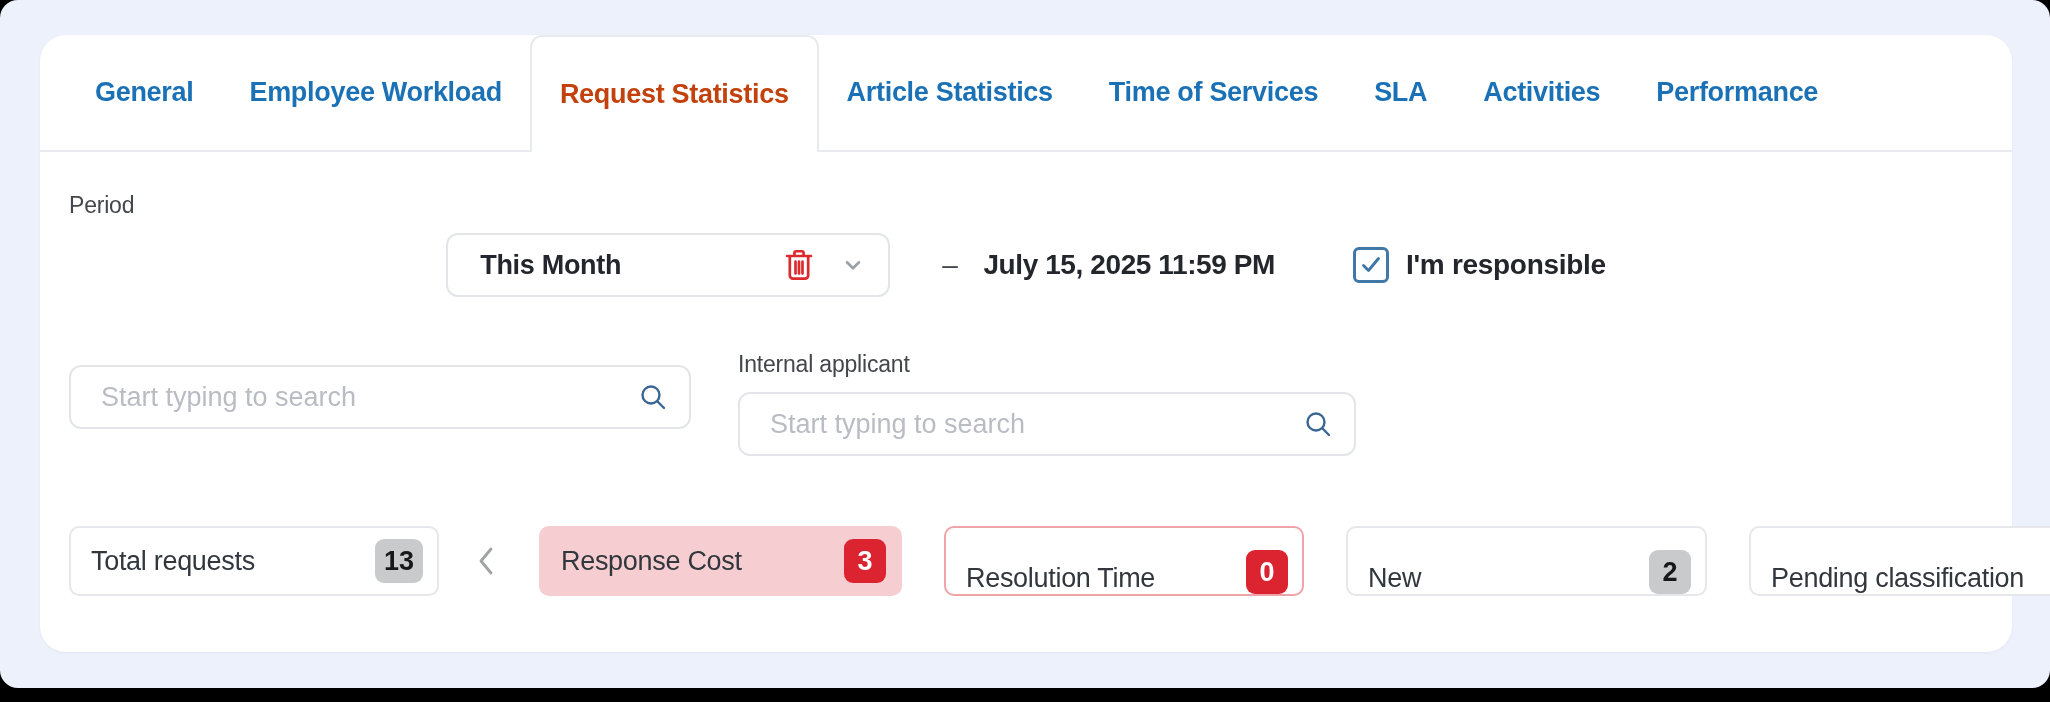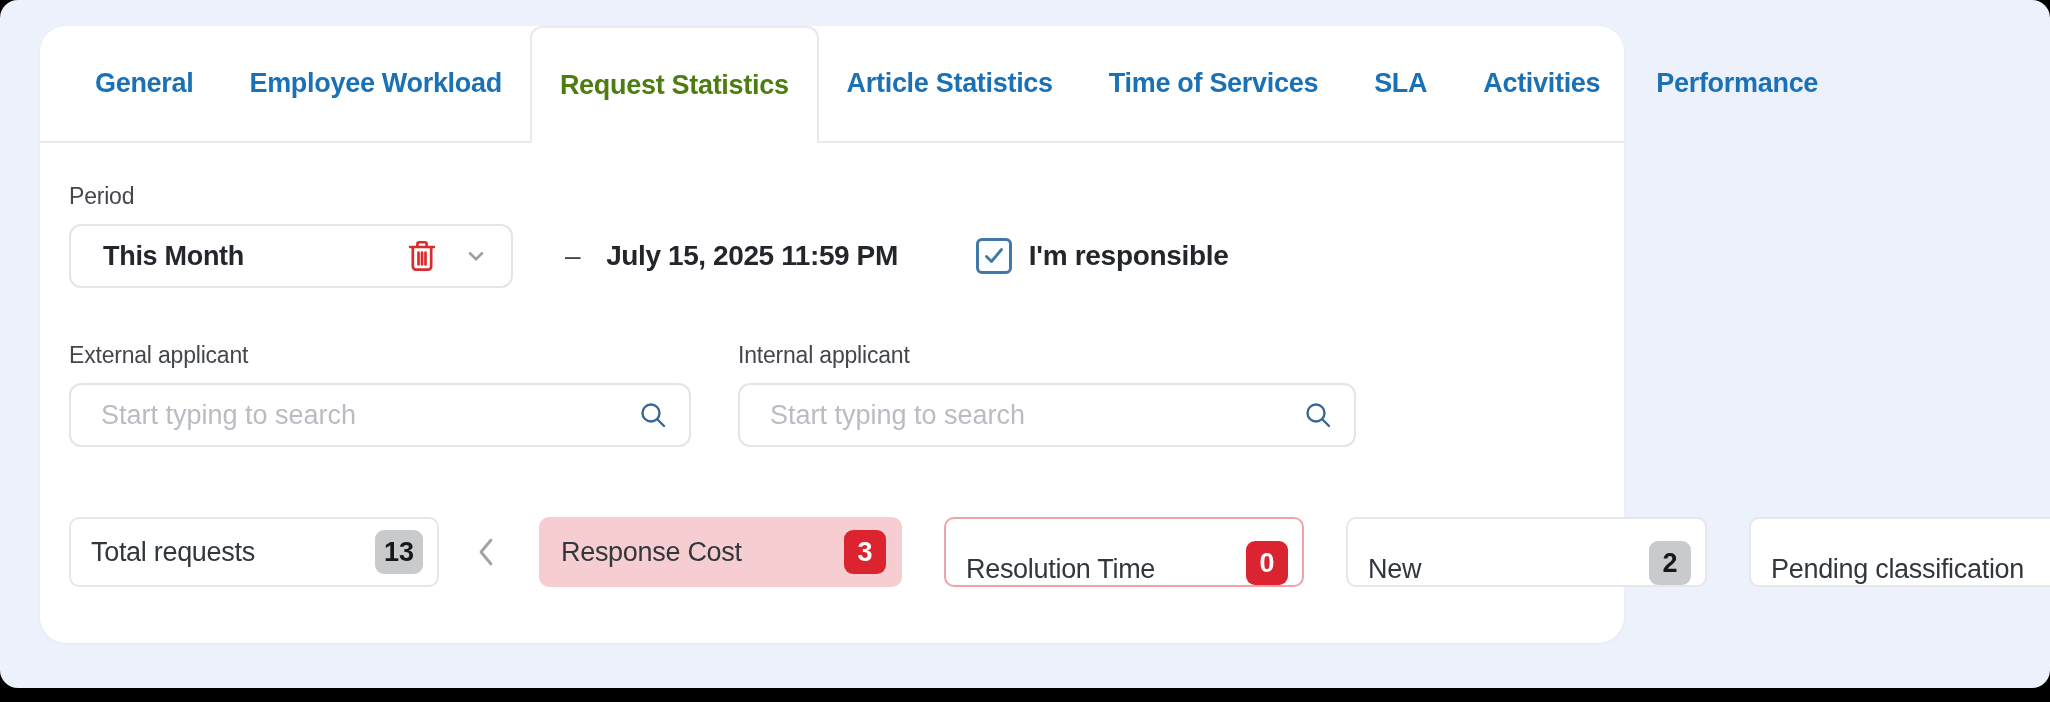--- a/index.html
+++ b/index.html
@@ -10,22 +10,22 @@
     overflow: hidden;
     position: relative;
   }
   .stage {
     position: absolute; left: 0; top: 0;
     width: 2050px; height: 688px;
     background: #edf1fc;
     border-radius: 18px;
   }
   .card {
-    position: absolute; left: 40px; top: 26px;
-    width: 1584px; height: 617px;
+    position: absolute; left: 40px; top: 35px;
+    width: 1972px; height: 617px;
     background: #ffffff;
     border-radius: 26px;
     box-shadow: 0 1px 3px rgba(40,50,90,.05);
   }
   
   .tabs {
     display: flex; align-items: stretch;
     height: 117px;
     padding-left: 27px;
     border-bottom: 2px solid #e9eaee;
@@ -33,32 +33,32 @@
   .tab {
     display: flex; align-items: center;
     padding: 0 28px;
     font-size: 27px; font-weight: 700;
     color: #1b71b5;
     letter-spacing: -0.3px;
     white-space: nowrap;
     cursor: pointer;
   }
   .tab.active {
-    color: #4d7c0f;
+    color: #c2410c;
     background: #ffffff;
     border: 2px solid #e9eaee;
     border-bottom: none;
     border-radius: 12px 12px 0 0;
     margin-bottom: -2px;
   }
   
   .content { padding: 0 29px; }
   .section-label { font-size: 23px; color: #43464b; letter-spacing: -0.2px; }
   .period-label { margin-top: 40px; }
-  .period-controls { display: flex; align-items: center; margin-top: 14px; }
+  .period-controls { display: flex; align-items: center; margin-top: 14px; justify-content: center; }
   .select {
     width: 444px; height: 64px;
     border: 2px solid #e4e5e9; border-radius: 12px;
     background: #fff;
     display: flex; align-items: center;
     padding: 0 22px 0 32px;
     cursor: pointer;
   }
   .select-value { flex: 1; font-size: 27px; font-weight: 700; color: #23272d; letter-spacing: -0.3px; }
   .icon-btn { display: flex; align-items: center; cursor: pointer; }
@@ -182,21 +182,20 @@
             <svg width="24" height="24" viewBox="0 0 24 24" fill="none" stroke="#3e76a6" stroke-width="2.8" stroke-linecap="round" stroke-linejoin="round">
               <path d="M4.5 12.5 L9.5 17.5 L19.5 5.5"></path>
             </svg>
           </span>
           <span class="checkbox-label">I'm responsible</span>
         </div>
       </div>
 
       <div class="applicants">
         <div class="field">
-          <div class="section-label">External applicant</div>
           <div class="search-box external">
             <input type="text" placeholder="Start typing to search" style="">
             <span class="search-icon">
               <svg width="32" height="32" viewBox="0 0 32 32" fill="none" stroke="#3a6694" stroke-width="2.4" stroke-linecap="round">
                 <circle cx="14" cy="14" r="8.5"></circle>
                 <path d="M20.5 20.5 L27 27"></path>
               </svg>
             </span>
           </div>
         </div>

